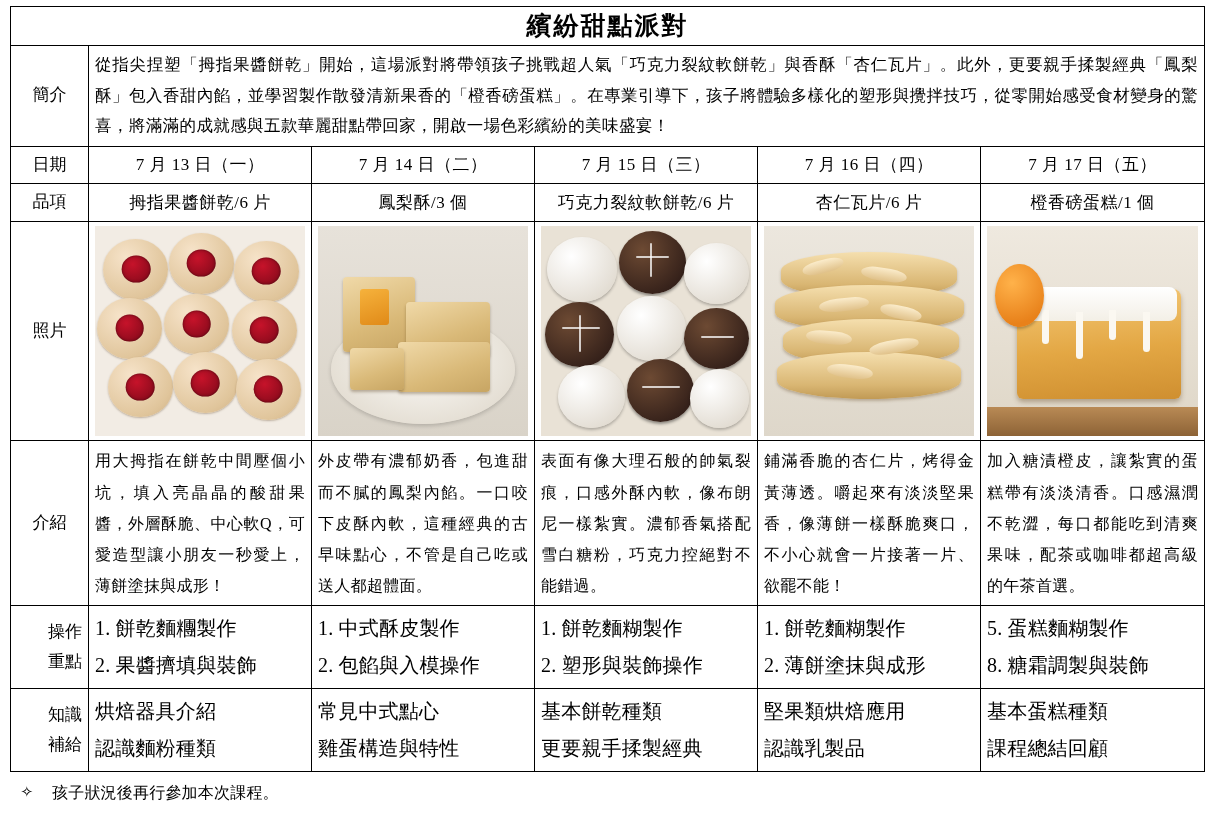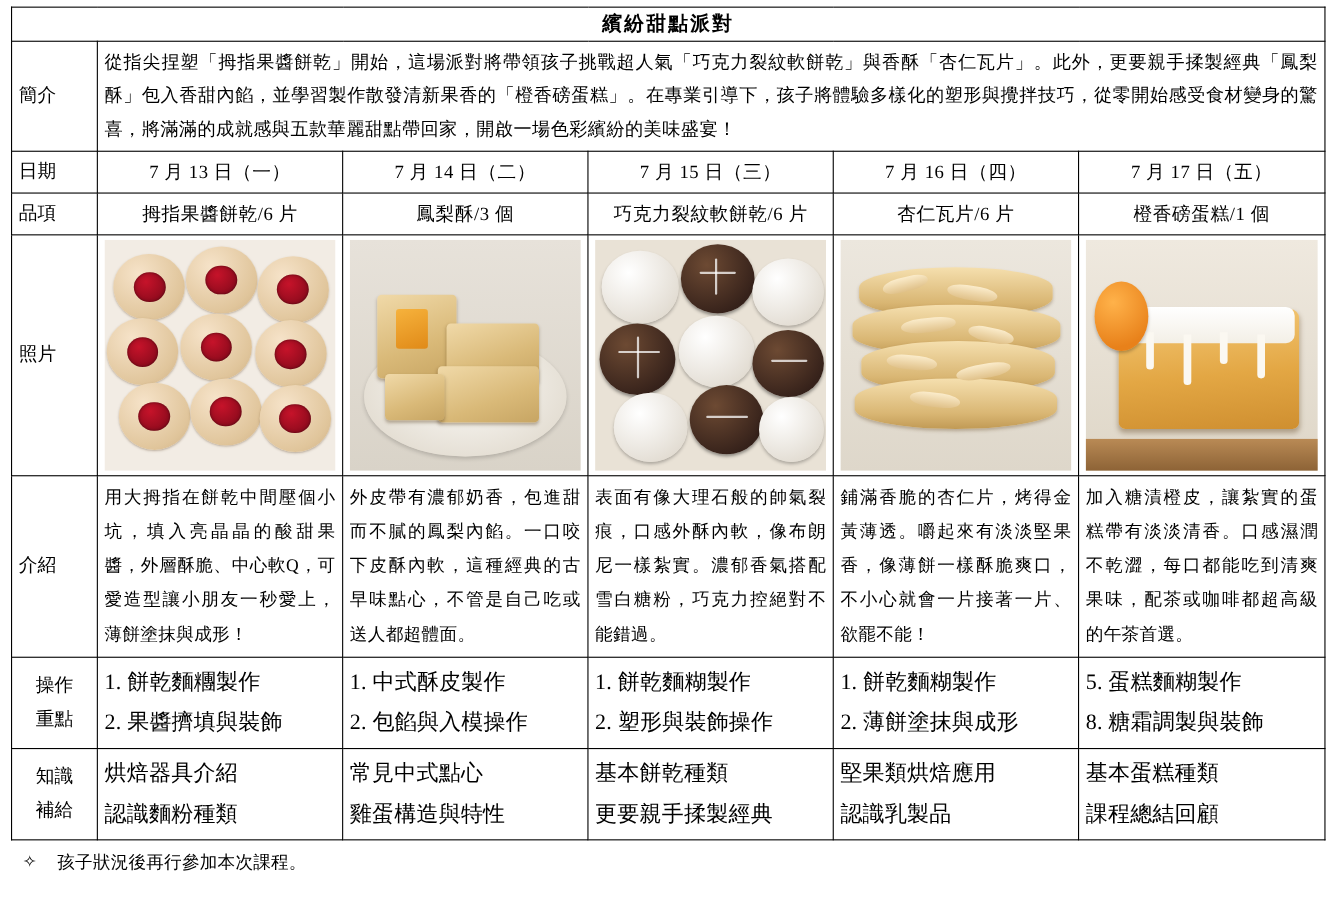--- a/index.html
+++ b/index.html
@@ -27,27 +27,28 @@
     table-layout: fixed;
   }
   table.sheet td {
     border: 1px solid #000000;
     vertical-align: middle;
     padding: 4px 6px;
     box-sizing: border-box;
   }
   .title-cell {
     text-align: center;
-    font-size: 18px;
+    font-size: 25px;
     font-weight: bold;
     letter-spacing: 2px;
     padding: 6px 0 8px 0;
     line-height: 1.2;
   }
   .label-cell {
+    text-align: center;
     font-size: 17px;
     width: 78px;
     line-height: 1.7;
   }
   .intro-cell {
     font-size: 16.5px;
     line-height: 1.85;
     text-align: justify;
     text-justify: inter-ideograph;
     padding: 8px 12px 10px 12px;
@@ -82,21 +83,21 @@
   }
   .pts-cell {
     font-size: 20px;
     line-height: 1.85;
     padding: 6px 8px;
     vertical-align: middle;
     letter-spacing: 0.2px;
   }
   .pts-cell div { white-space: nowrap; }
   .label-two-line {
-    text-align: center;
+    text-align: right;
     font-size: 17px;
     line-height: 1.8;
   }
   .footnote {
     margin-top: 7px;
     font-size: 16px;
     line-height: 1.7;
     display: flex;
     align-items: flex-start;
     letter-spacing: 0.2px;

